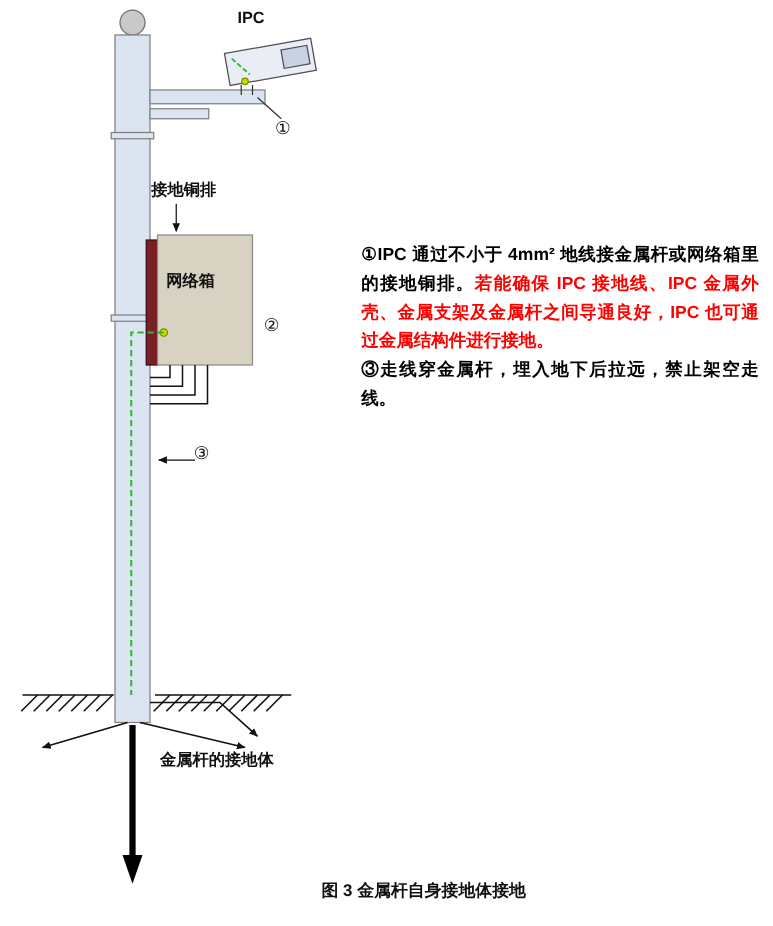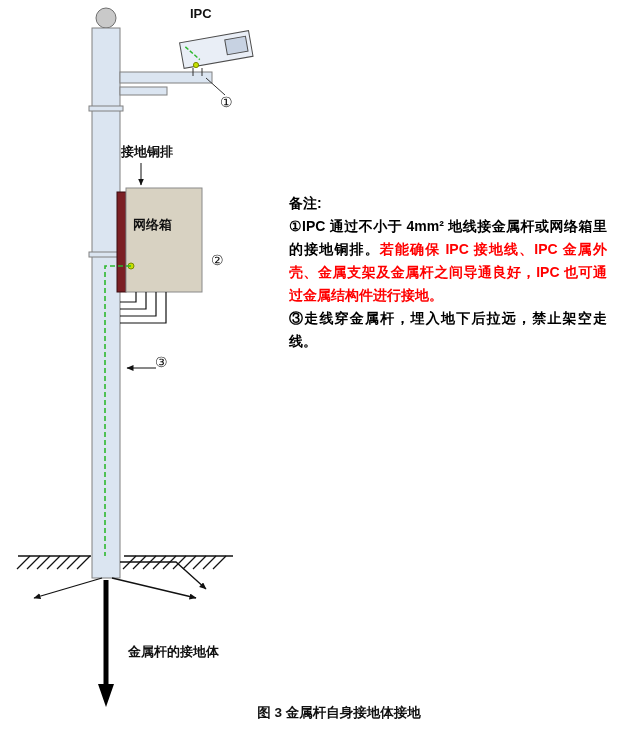--- a/index.html
+++ b/index.html
@@ -5,21 +5,21 @@
   html,body{margin:0;padding:0;background:#ffffff;font-family:"Liberation Sans",sans-serif;}
   .stage{position:relative;width:618px;height:741px;background:#ffffff;overflow:hidden;padding-left:28px;}
   .stage svg{position:absolute;left:0;top:0;}
   .lbl{position:absolute;color:#111;white-space:nowrap;}
   .lbl-ipc{left:190px;top:6px;font-size:13px;font-weight:700;}
   .lbl-copper{left:121px;top:143px;font-size:13px;font-weight:700;}
   .lbl-netbox{left:133px;top:216px;font-size:13px;font-weight:700;}
   .lbl-c1{left:220px;top:94px;font-size:14px;}
   .lbl-c2{left:211px;top:252px;font-size:14px;}
   .lbl-c3{left:155px;top:354px;font-size:14px;}
-  .lbl-electrode{left:128px;top:643px;font-size:13px;font-weight:700;}
+  .lbl-electrode{left:128px;top:599px;font-size:13px;font-weight:700;}
   .caption{position:absolute;left:59px;top:704px;width:560px;text-align:center;
            font-size:13.5px;font-weight:700;color:#111;}
   .notes{position:absolute;left:289px;top:192px;width:318px;font-size:14px;
          line-height:23px;font-weight:700;color:#000;text-align:justify;}
   .notes .heading{margin:0;}
   .notes p{margin:0;}
   .seg{color:#000;}
   .seg.red{color:#ff0000;}
 </style>
 </head>
@@ -103,20 +103,19 @@
 
   <div class="lbl lbl-ipc">IPC</div>
   <div class="lbl lbl-copper">接地铜排</div>
   <div class="lbl lbl-netbox">网络箱</div>
   <div class="lbl lbl-c1">①</div>
   <div class="lbl lbl-c2">②</div>
   <div class="lbl lbl-c3">③</div>
   <div class="lbl lbl-electrode">金属杆的接地体</div>
 
   <div class="notes">
-    <div class="heading">备注:</div>
     <p><span class="seg">①IPC 通过不小于 4mm² 地线接金属杆或网络箱里的接地铜排。</span><span class="seg red">若能确保 IPC 接地线、IPC 金属外壳、金属支架及金属杆之间导通良好，IPC 也可通过金属结构件进行接地。</span></p>
     <p><span class="seg">③走线穿金属杆，埋入地下后拉远，禁止架空走线。</span></p>
   </div>
 
   <div class="caption">图 3 金属杆自身接地体接地</div>
 
 </div>
 
 </body></html>

